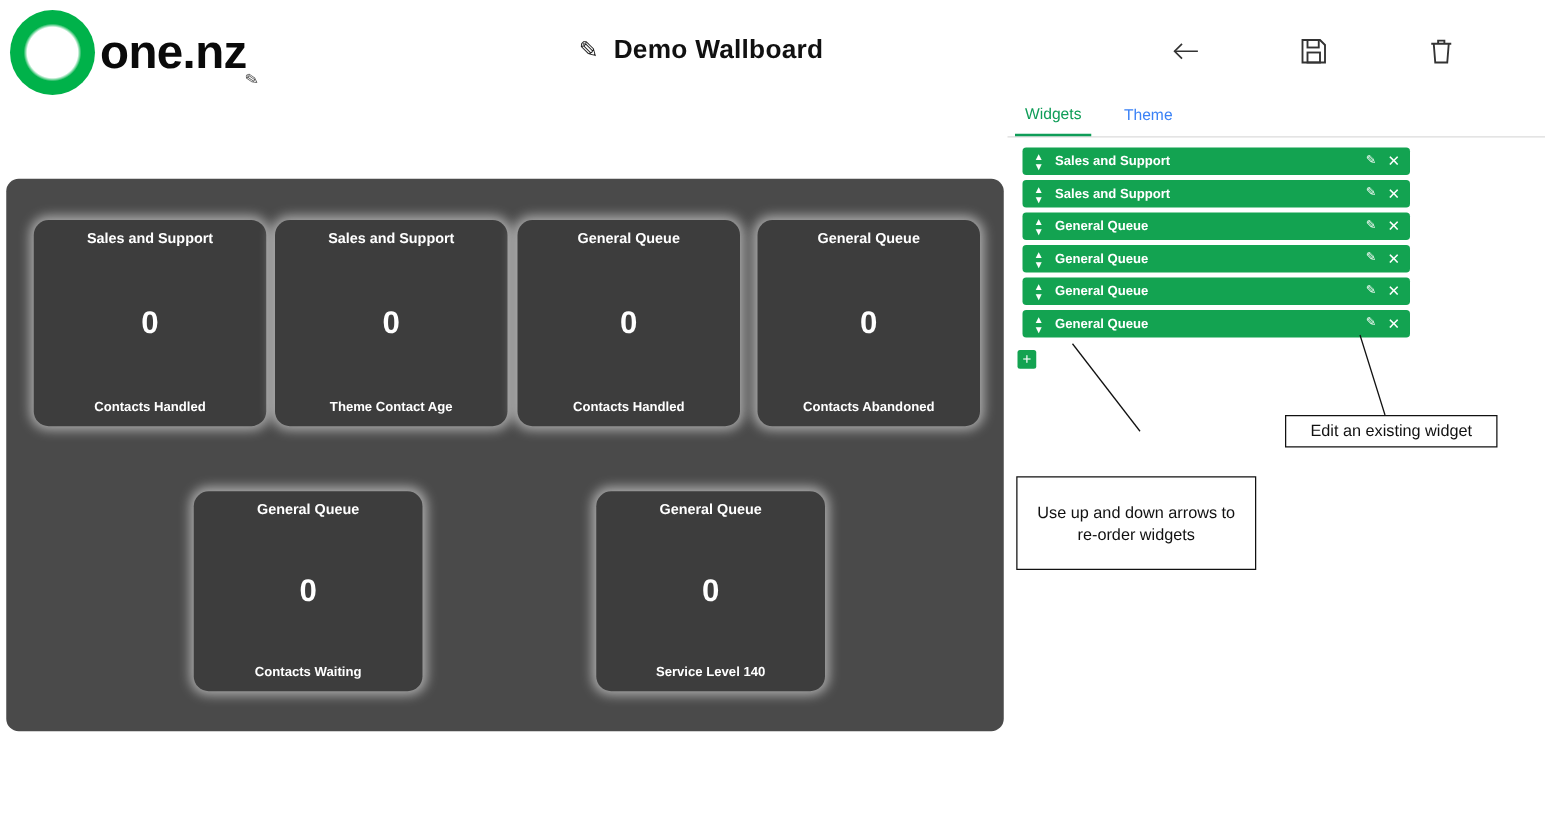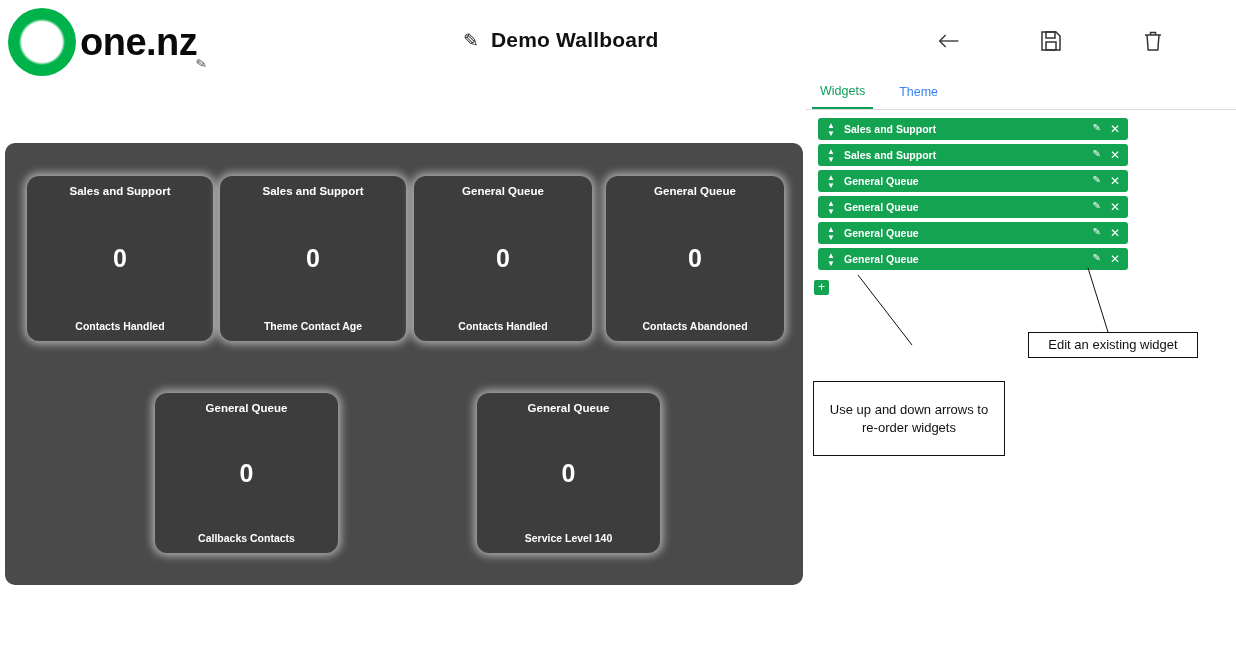--- a/index.html
+++ b/index.html
@@ -177,21 +177,21 @@
         <div class="tile-footer">Contacts Handled</div>
       </div>
       <div class="tile" style="left: 601px; top: 33px; width: 178px; height: 165px;">
         <div class="tile-title">General Queue</div>
         <div class="tile-value">0</div>
         <div class="tile-footer">Contacts Abandoned</div>
       </div>
       <div class="tile" style="left: 150px; top: 250px; width: 183px; height: 160px;">
         <div class="tile-title">General Queue</div>
         <div class="tile-value">0</div>
-        <div class="tile-footer">Callbacks Contacts</div>
+        <div class="tile-footer">Contacts Waiting</div>
       </div>
       <div class="tile" style="left: 472px; top: 250px; width: 183px; height: 160px;">
         <div class="tile-title">General Queue</div>
         <div class="tile-value">0</div>
         <div class="tile-footer">Service Level 140</div>
       </div>
     </div>
 
   <div class="tabs" id="tabs">
       <button class="tab active">Widgets</button>

